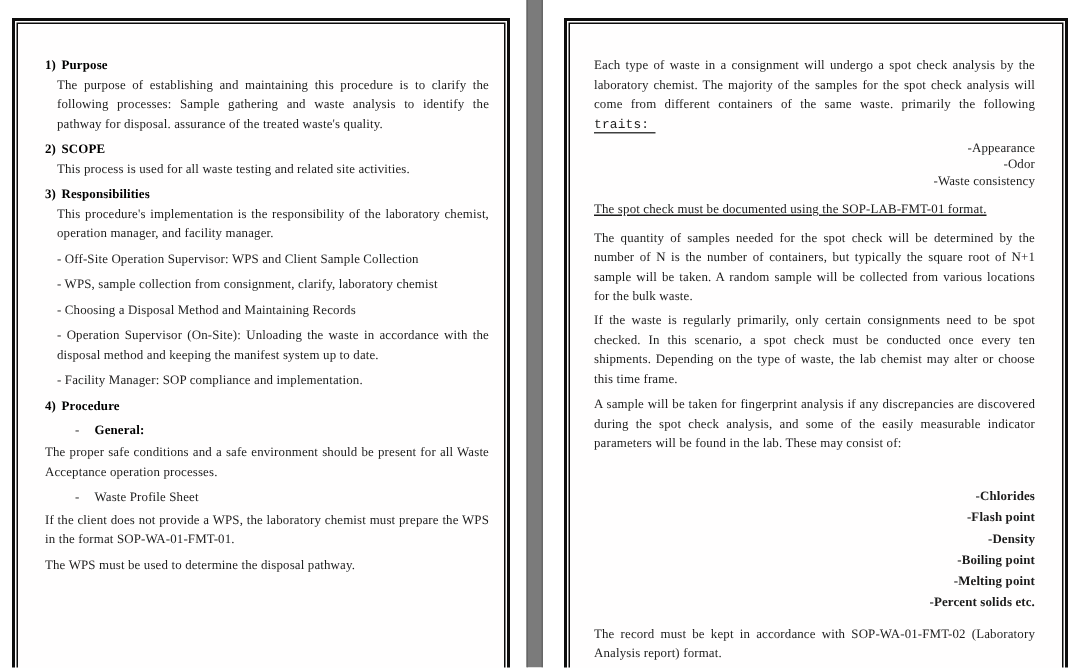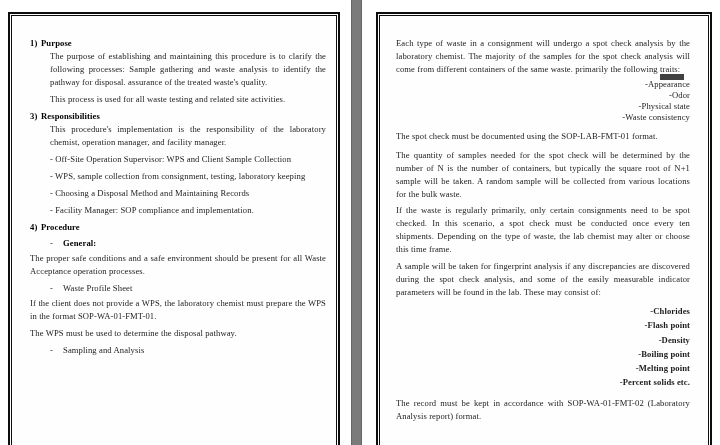--- a/index.html
+++ b/index.html
@@ -47,87 +47,87 @@
     line-height: 13px;
     letter-spacing: 0.1px;
   }
   .content-left  { padding: 20px 10px 0 18px; }
   .content-right { padding: 21px 18px 0 16px; }
 
   .hd { margin: 1px 0 0; font-weight: bold; color: #000; }
   .hnum { display: inline-block; width: 11px; }
   .pb  { margin: 0 0 4px; }
   .just { text-align: justify; }
-  .ind { margin-left: 20px; }
+  .ind { margin-left: 8px; }
   .bullet { margin: 3px 0 2px 20px; }
   .bdash { display: inline-block; width: 13px; }
   .bold { font-weight: bold; color: #000; }
 
   .li { white-space: nowrap; text-align: right; }
   .list { margin: 0 0 7px 32px; }
   .traits-list .li { line-height: 11px; }
   .ind-list    .li { line-height: 14.3px; font-weight: bold; }
   .lidash { display: inline-block; width: 11px; }
 
-  .u { border-bottom: 6px solid #404040; padding-right: 4px; }
+  .u { border-bottom: 1px solid #404040; padding-right: 4px; font-family: Liberation Mono, monospace; }
 
   .mb3 { margin-bottom: 3px; }
   .mb4 { margin-bottom: 4px; }
-  .mb5 { margin-bottom: 5px; }
-  .mb6 { margin-bottom: 6px; }
+  .mb5 { margin-bottom: 21px; }
+  .mb6 { margin-bottom: 6px; text-decoration: underline; }
 </style>
 </head>
 <body>
 
 <div class="spread">
 
   <div class="frame frame-left">
     <div class="frame-inner">
       <div class="content content-left">
 
         <p class="hd"><span class="hnum">1)</span><span>Purpose</span></p>
         <p class="pb just ind">The purpose of establishing and maintaining this procedure is to clarify the following processes: Sample gathering and waste analysis to identify the pathway for disposal. assurance of the treated waste's quality.</p>
 
+        <p class="hd"><span class="hnum">2)</span><span>SCOPE</span></p>
         <p class="pb just ind">This process is used for all waste testing and related site activities.</p>
 
         <p class="hd"><span class="hnum">3)</span><span>Responsibilities</span></p>
         <p class="pb just ind">This procedure's implementation is the responsibility of the laboratory chemist, operation manager, and facility manager.</p>
 
         <p class="pb just ind">- Off-Site Operation Supervisor: WPS and Client Sample Collection</p>
-        <p class="pb just ind">- WPS, sample collection from consignment, testing, laboratory keeping</p>
+        <p class="pb just ind">- WPS, sample collection from consignment, clarify, laboratory chemist</p>
         <p class="pb just ind">- Choosing a Disposal Method and Maintaining Records</p>
+        <p class="pb just ind">- Operation Supervisor (On-Site): Unloading the waste in accordance with the disposal method and keeping the manifest system up to date.</p>
         <p class="pb just ind">- Facility Manager: SOP compliance and implementation.</p>
 
         <p class="hd"><span class="hnum">4)</span><span>Procedure</span></p>
 
         <p class="bullet"><span class="bdash">-</span><span class="bold">General:</span></p>
         <p class="pb just">The proper safe conditions and a safe environment should be present for all Waste Acceptance operation processes.</p>
 
         <p class="bullet"><span class="bdash">-</span><span>Waste Profile Sheet</span></p>
         <p class="pb just">If the client does not provide a WPS, the laboratory chemist must prepare the WPS in the format SOP-WA-01-FMT-01.</p>
         <p class="pb just">The WPS must be used to determine the disposal pathway.</p>
 
-        <p class="bullet"><span class="bdash">-</span><span>Sampling and Analysis</span></p>
 
       </div>
     </div>
   </div>
 
   <div class="page-gap"></div>
 
   <div class="frame frame-right">
     <div class="frame-inner">
       <div class="content content-right">
 
         <p class="pb just mb3"><span>Each type of waste in a consignment will undergo a spot check analysis by the laboratory chemist. The majority of the samples for the spot check analysis will come from different containers of the same waste. primarily the following </span><span class="u">traits:</span></p>
 
         <div class="list traits-list">
           <div class="li"><span class="lidash">-</span><span>Appearance</span></div>
           <div class="li"><span class="lidash">-</span><span>Odor</span></div>
-          <div class="li"><span class="lidash">-</span><span>Physical state</span></div>
           <div class="li"><span class="lidash">-</span><span>Waste consistency</span></div>
         </div>
 
         <p class="pb just mb6">The spot check must be documented using the SOP-LAB-FMT-01 format.</p>
 
         <p class="pb just mb3">The quantity of samples needed for the spot check will be determined by the number of N is the number of containers, but typically the square root of N+1 sample will be taken. A random sample will be collected from various locations for the bulk waste.</p>
 
         <p class="pb just mb4">If the waste is regularly primarily, only certain consignments need to be spot checked. In this scenario, a spot check must be conducted once every ten shipments. Depending on the type of waste, the lab chemist may alter or choose this time frame.</p>
 
         <p class="pb just mb5">A sample will be taken for fingerprint analysis if any discrepancies are discovered during the spot check analysis, and some of the easily measurable indicator parameters will be found in the lab. These may consist of:</p>

